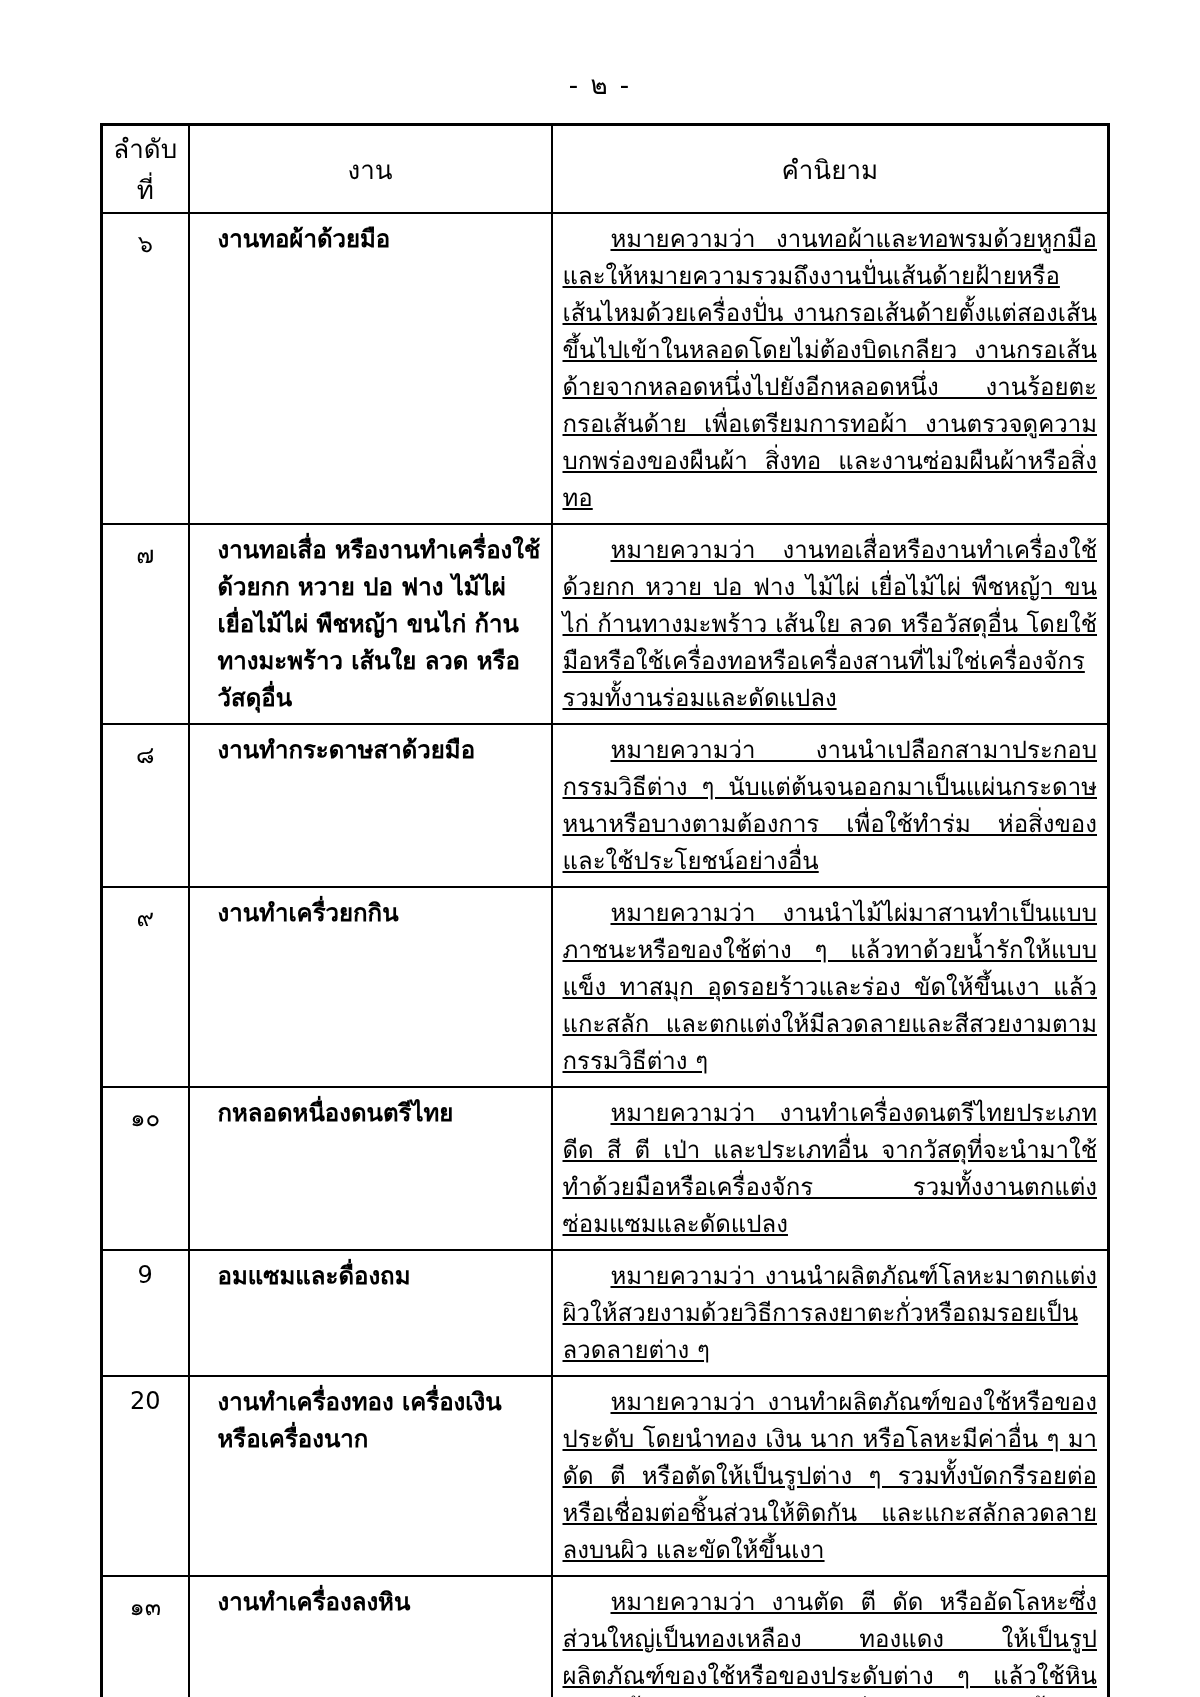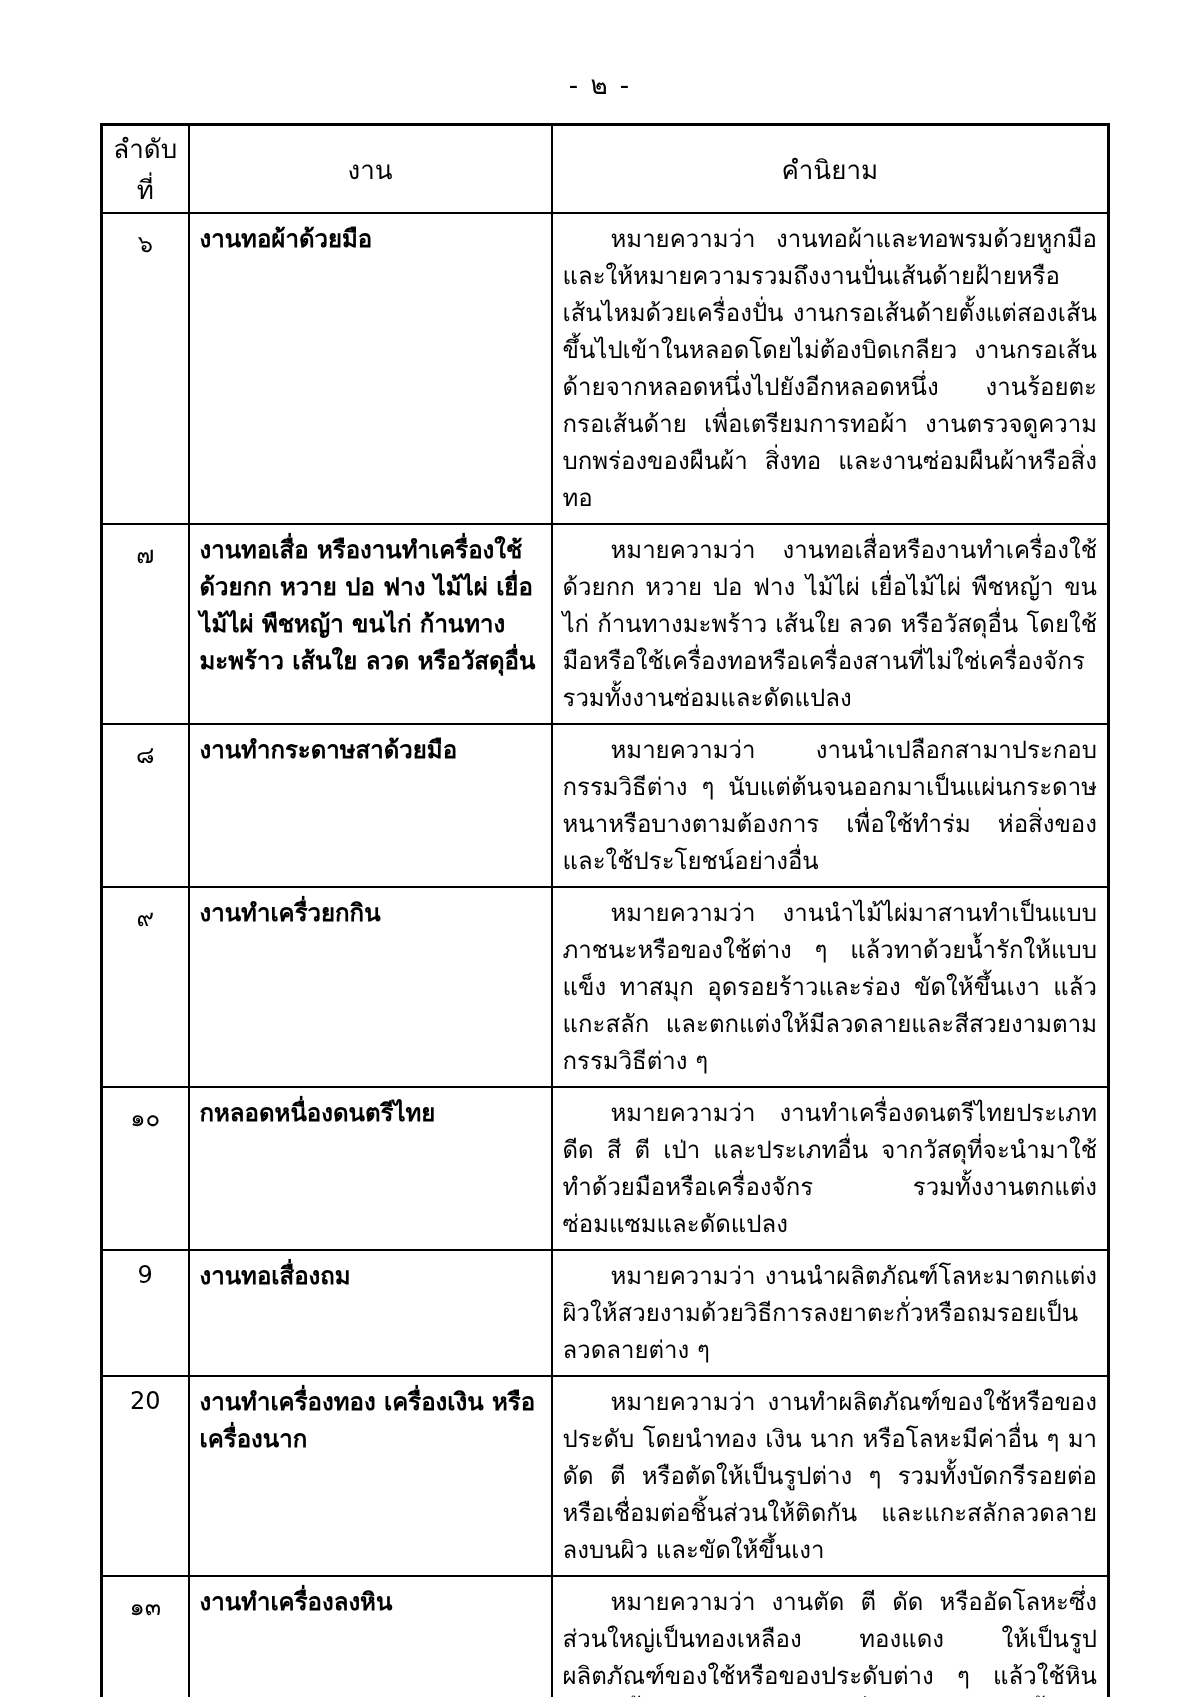--- a/index.html
+++ b/index.html
@@ -51,28 +51,29 @@
   }
   td.cell-no {
     text-align: center;
     font-size: 24px;
     padding-top: 10px;
   }
   td.cell-job {
     font-weight: bold;
     font-size: 24px;
     line-height: 37px;
-    padding: 7px 8px 6px 10px;
+    padding: 7px 8px 6px 28px;
   }
   td.cell-def {
     font-size: 24px;
     line-height: 37px;
     padding: 7px 10px 6px 10px;
     text-align: justify;
     text-indent: 48px;
+    text-decoration: underline;
   }
   
   tr.r0  { height: 283px; }
   tr.r1  { height: 173px; }
   tr.r2  { height: 129px; }
   tr.r3  { height: 170px; }
   tr.r4  { height: 116px; margin-top: 32px; }
   tr.r5  { height: 84px;  }
   tr.r6  { height: 163px; }
   tr.r7  { height: 159px; }
@@ -99,40 +100,40 @@
     </thead>
     <tbody>
       <tr class="r0">
         <td class="cell-no">๖</td>
         <td class="cell-job">งานทอผ้าด้วยมือ</td>
         <td class="cell-def">หมายความว่า งานทอผ้าและทอพรมด้วยหูกมือ และให้หมายความรวมถึงงานปั่นเส้นด้ายฝ้ายหรือเส้นไหมด้วยเครื่องปั่น งานกรอเส้นด้ายตั้งแต่สองเส้นขึ้นไปเข้าในหลอดโดยไม่ต้องบิดเกลียว งานกรอเส้นด้ายจากหลอดหนึ่งไปยังอีกหลอดหนึ่ง งานร้อยตะกรอเส้นด้าย เพื่อเตรียมการทอผ้า งานตรวจดูความบกพร่องของผืนผ้า สิ่งทอ และงานซ่อมผืนผ้าหรือสิ่งทอ</td>
       </tr>
       <tr class="r1">
         <td class="cell-no">๗</td>
         <td class="cell-job">งานทอเสื่อ หรืองานทำเครื่องใช้ด้วยกก หวาย ปอ ฟาง ไม้ไผ่ เยื่อไม้ไผ่ พืชหญ้า ขนไก่ ก้านทางมะพร้าว เส้นใย ลวด หรือวัสดุอื่น</td>
-        <td class="cell-def">หมายความว่า งานทอเสื่อหรืองานทำเครื่องใช้ด้วยกก หวาย ปอ ฟาง ไม้ไผ่ เยื่อไม้ไผ่ พืชหญ้า ขนไก่ ก้านทางมะพร้าว เส้นใย ลวด หรือวัสดุอื่น โดยใช้มือหรือใช้เครื่องทอหรือเครื่องสานที่ไม่ใช่เครื่องจักร รวมทั้งงานซ่อมและดัดแปลง</td>
+        <td class="cell-def">หมายความว่า งานทอเสื่อหรืองานทำเครื่องใช้ด้วยกก หวาย ปอ ฟาง ไม้ไผ่ เยื่อไม้ไผ่ พืชหญ้า ขนไก่ ก้านทางมะพร้าว เส้นใย ลวด หรือวัสดุอื่น โดยใช้มือหรือใช้เครื่องทอหรือเครื่องสานที่ไม่ใช่เครื่องจักร รวมทั้งานร่อมและดัดแปลง</td>
       </tr>
       <tr class="r2">
         <td class="cell-no">๘</td>
         <td class="cell-job">งานทำกระดาษสาด้วยมือ</td>
         <td class="cell-def">หมายความว่า งานนำเปลือกสามาประกอบกรรมวิธีต่าง ๆ นับแต่ต้นจนออกมาเป็นแผ่นกระดาษหนาหรือบางตามต้องการ เพื่อใช้ทำร่ม ห่อสิ่งของ และใช้ประโยชน์อย่างอื่น</td>
       </tr>
       <tr class="r3">
         <td class="cell-no">๙</td>
         <td class="cell-job">งานทำเครื่วยกกิน</td>
         <td class="cell-def">หมายความว่า งานนำไม้ไผ่มาสานทำเป็นแบบภาชนะหรือของใช้ต่าง ๆ แล้วทาด้วยน้ำรักให้แบบแข็ง ทาสมุก อุดรอยร้าวและร่อง ขัดให้ขึ้นเงา แล้วแกะสลัก และตกแต่งให้มีลวดลายและสีสวยงามตามกรรมวิธีต่าง ๆ</td>
       </tr>
       <tr class="r4">
         <td class="cell-no">๑๐</td>
         <td class="cell-job">กหลอดหนื่องดนตรีไทย</td>
         <td class="cell-def">หมายความว่า งานทำเครื่องดนตรีไทยประเภทดีด สี ตี เป่า และประเภทอื่น จากวัสดุที่จะนำมาใช้ทำด้วยมือหรือเครื่องจักร รวมทั้งงานตกแต่ง ซ่อมแซมและดัดแปลง</td>
       </tr>
       <tr class="r5">
         <td class="cell-no">9</td>
-        <td class="cell-job">งานทอเสื่องถม</td>
+        <td class="cell-job">อมแซมและดื่องถม</td>
         <td class="cell-def">หมายความว่า งานนำผลิตภัณฑ์โลหะมาตกแต่งผิวให้สวยงามด้วยวิธีการลงยาตะกั่วหรือถมรอยเป็นลวดลายต่าง ๆ</td>
       </tr>
       <tr class="r6">
         <td class="cell-no">20</td>
         <td class="cell-job">งานทำเครื่องทอง เครื่องเงิน หรือเครื่องนาก</td>
         <td class="cell-def">หมายความว่า งานทำผลิตภัณฑ์ของใช้หรือของประดับ โดยนำทอง เงิน นาก หรือโลหะมีค่าอื่น ๆ มาดัด ตี หรือตัดให้เป็นรูปต่าง ๆ รวมทั้งบัดกรีรอยต่อหรือเชื่อมต่อชิ้นส่วนให้ติดกัน และแกะสลักลวดลายลงบนผิว และขัดให้ขึ้นเงา</td>
       </tr>
       <tr class="r7">
         <td class="cell-no">๑๓</td>
         <td class="cell-job">งานทำเครื่องลงหิน</td>

